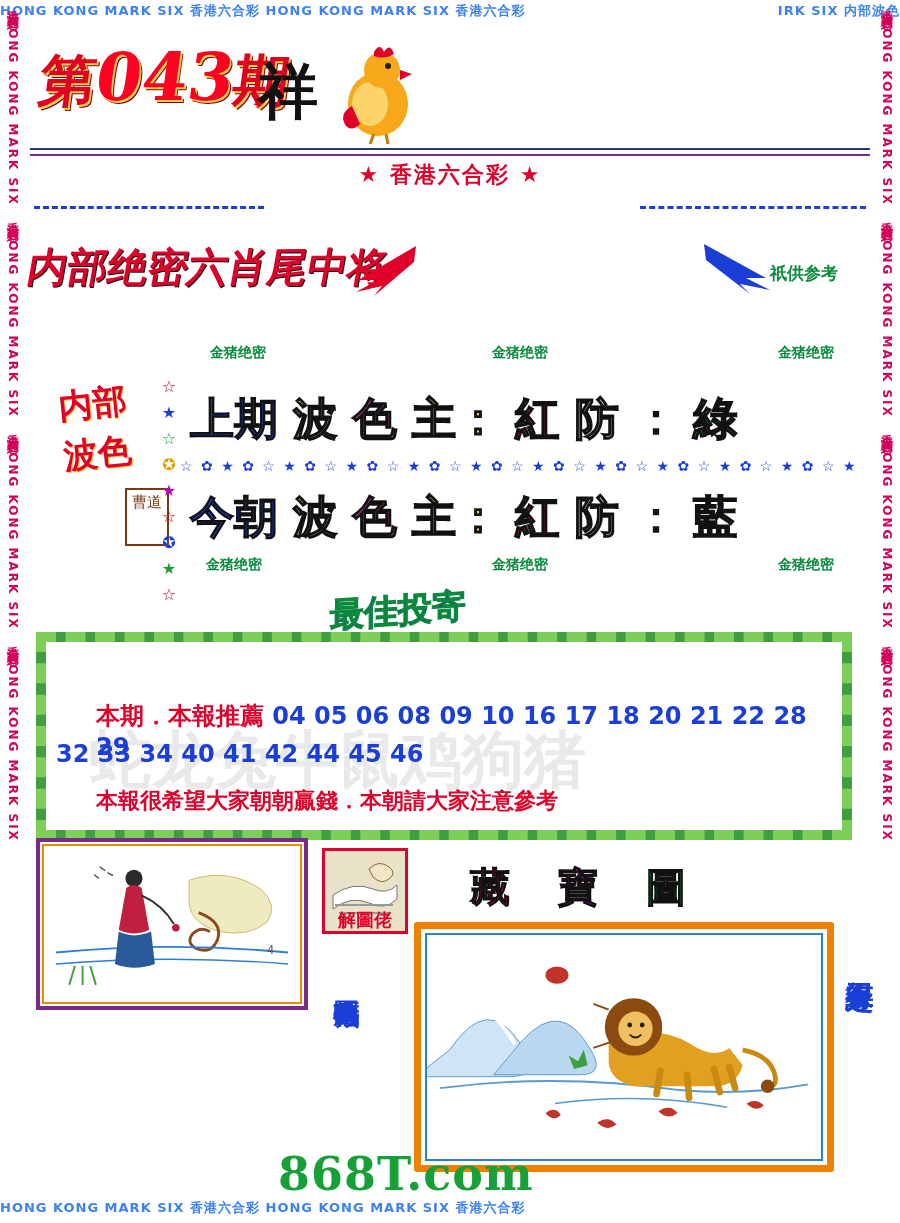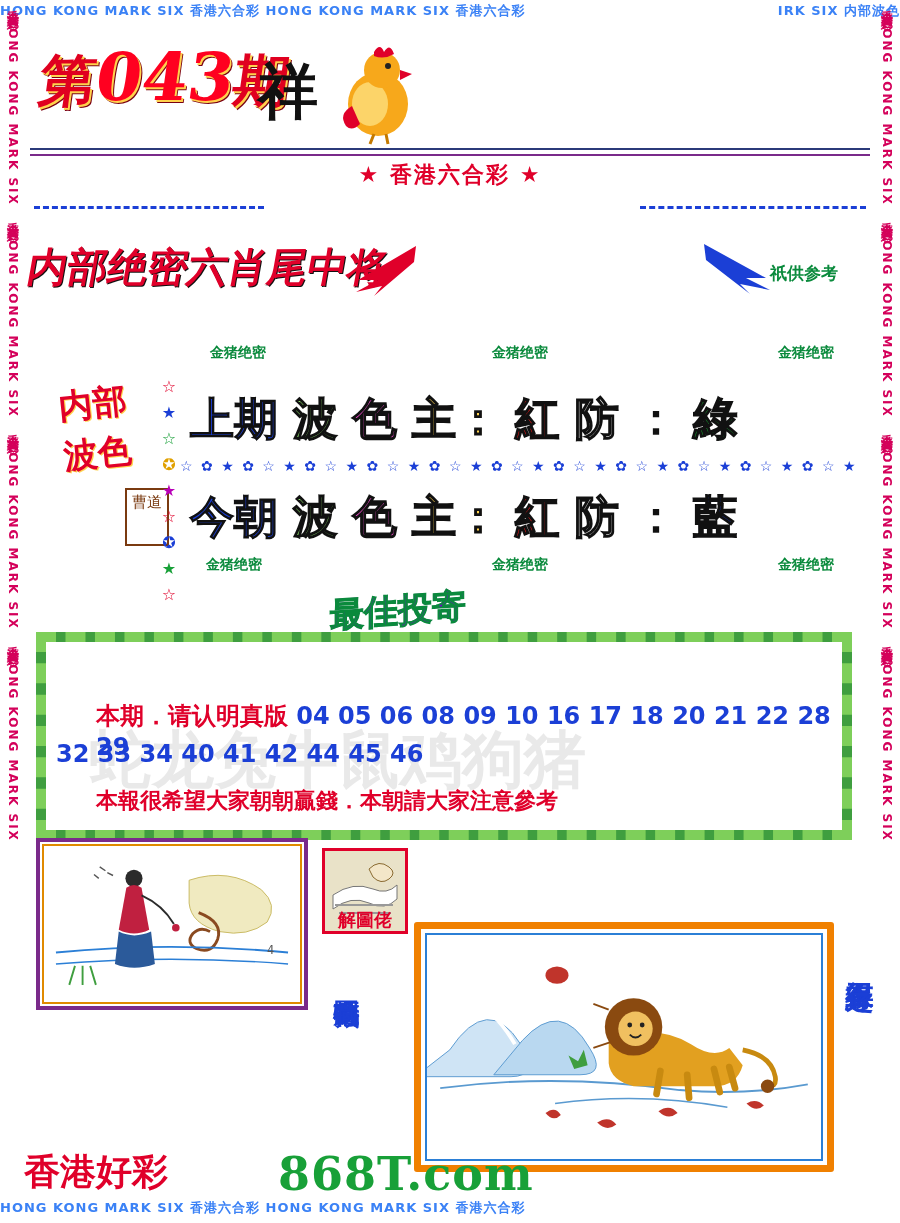--- a/index.html
+++ b/index.html
@@ -294,21 +294,21 @@
 
   <div class="jinzhu" style="left:206px;top:556px;">金猪绝密</div>
   <div class="jinzhu" style="left:492px;top:556px;">金猪绝密</div>
   <div class="jinzhu" style="left:778px;top:556px;">金猪绝密</div>
 
   <div class="best">最佳投寄</div>
   <div class="bamboo"></div>
   <div class="watermark">蛇龙兔牛鼠鸡狗猪</div>
 
   <div class="rec-line1">
-    <span>本期．请认明真版</span>
+    <span>本期．本報推薦</span>
     <span class="nums">04 05 06 08 09 10 16 17 18 20 21 22 28 29</span>
   </div>
   <div class="rec-line2">32 33 34 40 41 42 44 45 46</div>
   <div class="rec-line3">本報很希望大家朝朝贏錢．本朝請大家注意參考</div>
 
   <div class="pic1">
     <div class="inner">
       <svg viewBox="0 0 264 164" style="width:100%;height:100%;">
         <rect x="0" y="0" width="264" height="164" fill="#ffffff"></rect>
         <path d="M150 36 q42 -14 76 10 q18 16 6 34 q-20 16 -50 10 q-30 -8 -32 -30 z" fill="#f0eac0" stroke="#c8b860"></path>
@@ -332,20 +332,23 @@
   <div class="jietu">
     <svg viewBox="0 0 80 80" style="width:100%;height:100%;">
       <rect x="0" y="0" width="80" height="80" fill="#e9e2c8"></rect>
       <path d="M8 44 q20 -14 40 -6 q14 6 24 -4 l0 14 q-12 12 -28 4 q-18 -8 -36 6 z" fill="#ffffff" stroke="#777"></path>
       <path d="M10 54 l58 0 M14 62 l52 0" stroke="#999" stroke-width="2"></path>
       <path d="M44 18 q10 -10 20 -2 q8 6 0 12 q-8 6 -16 -2 z" fill="#f3e6c8" stroke="#8a6a30"></path>
     </svg>
   </div>
   <div class="jietu-label">解圖佬</div>
 
+  <div class="cangbao">
+    <span class="cb1">藏</span><span class="cb2">寶</span><span class="cb3">圖</span>
+  </div>
 
   <div class="pic2">
     <div class="inner">
       <svg viewBox="0 0 404 234" style="width:100%;height:100%;">
         <rect x="0" y="0" width="404" height="234" fill="#ffffff"></rect>
         <path d="M20 120 q40 -60 74 -6 q20 34 -10 34 l-100 0 z" fill="#cfe4f5" stroke="#5a9ad0"></path>
         <path d="M58 78 q16 12 30 36" stroke="#ffffff" stroke-width="4" fill="none"></path>
         <path d="M96 110 q40 -44 70 8 q18 28 -10 28 l-90 0 z" fill="#b9d8f0" stroke="#5a9ad0"></path>
         <ellipse cx="132" cy="42" rx="12" ry="9" fill="#c0342b"></ellipse>
         <path d="M10 160 q120 -16 250 2 q70 6 134 -6" stroke="#5a9ad0" stroke-width="2" fill="none"></path>
@@ -368,18 +371,17 @@
         <path d="M238 184 q12 -8 20 2 q-10 8 -20 -2 z" fill="#c0342b"></path>
         <path d="M330 176 q10 -6 18 2 q-8 8 -18 -2 z" fill="#c0342b"></path>
         <path d="M150 140 l-6 -14 l10 6 l6 -12 l4 16 z" fill="#3f9e3f"></path>
       </svg>
     </div>
   </div>
 
   <div class="vcol tema">特碼圖中藏</div>
   <div class="vcol youyuan">有緣卫得之</div>
 
-  <div class="foot-left">香港好彩</div>
   <div class="foot-site">
     <span class="dom">868T.com</span>
   </div>
 
 </div>
 
 </body></html>

